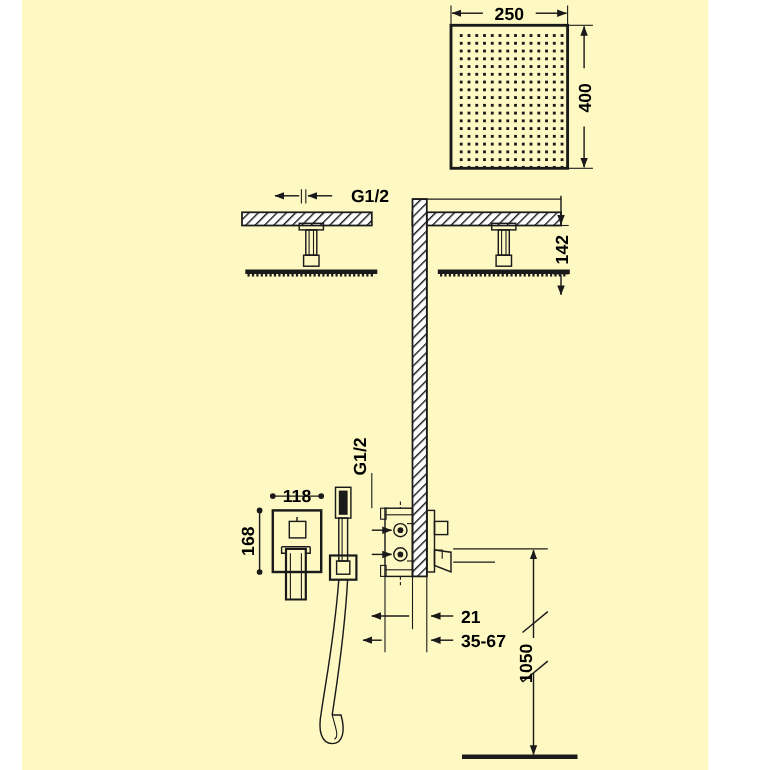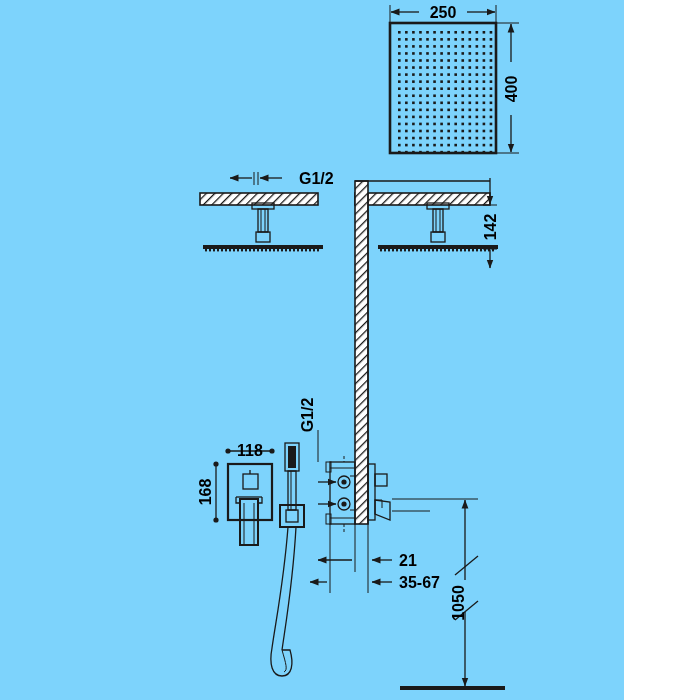--- a/index.html
+++ b/index.html
@@ -10,21 +10,22 @@
   body {
     width: 700px;
     height: 700px;
     font-family: "Liberation Sans", sans-serif;
     overflow: hidden;
   }
   #drawing-root {
     position: relative;
     width: 624px;
     height: 700px;
-    background: #7dd3fc;
+    background: #fef9c3;
+    margin-left: 20px;
   }
   svg#technical-drawing {
     display: block;
     width: 700px;
     height: 700px;
   }
   .dim-text {
     font-family: "Liberation Sans", sans-serif;
     font-weight: bold;
     font-size: 16px;

